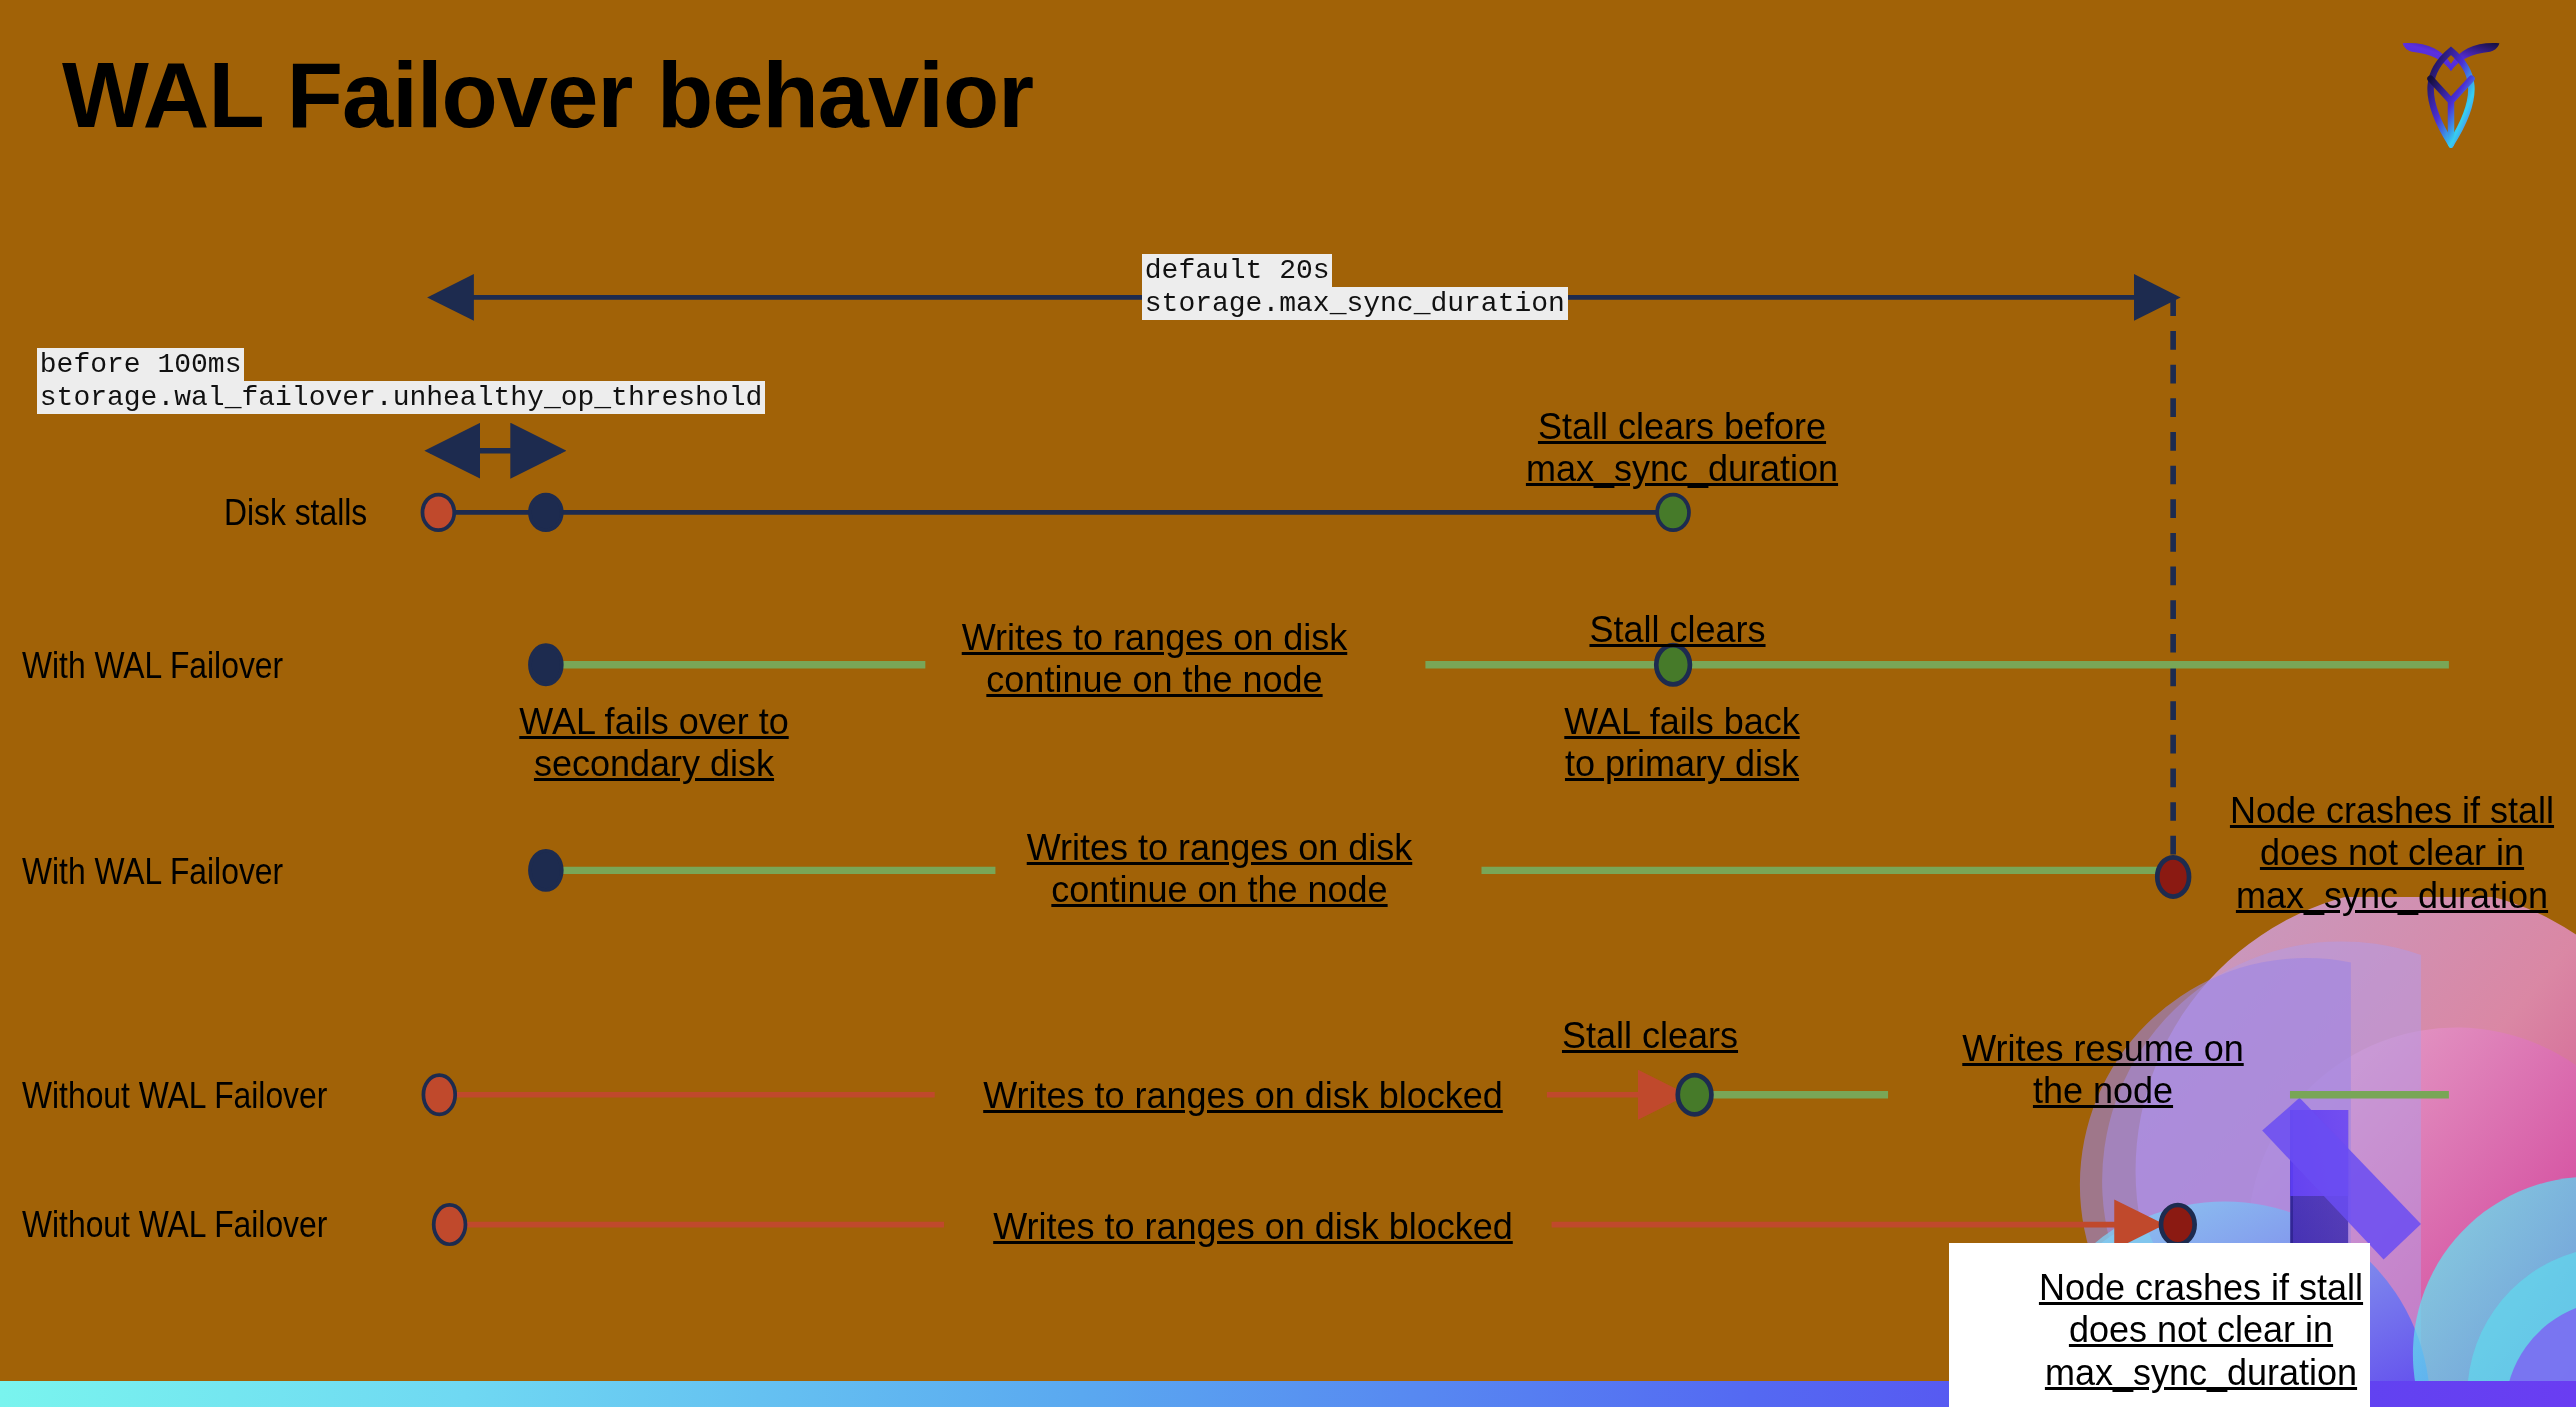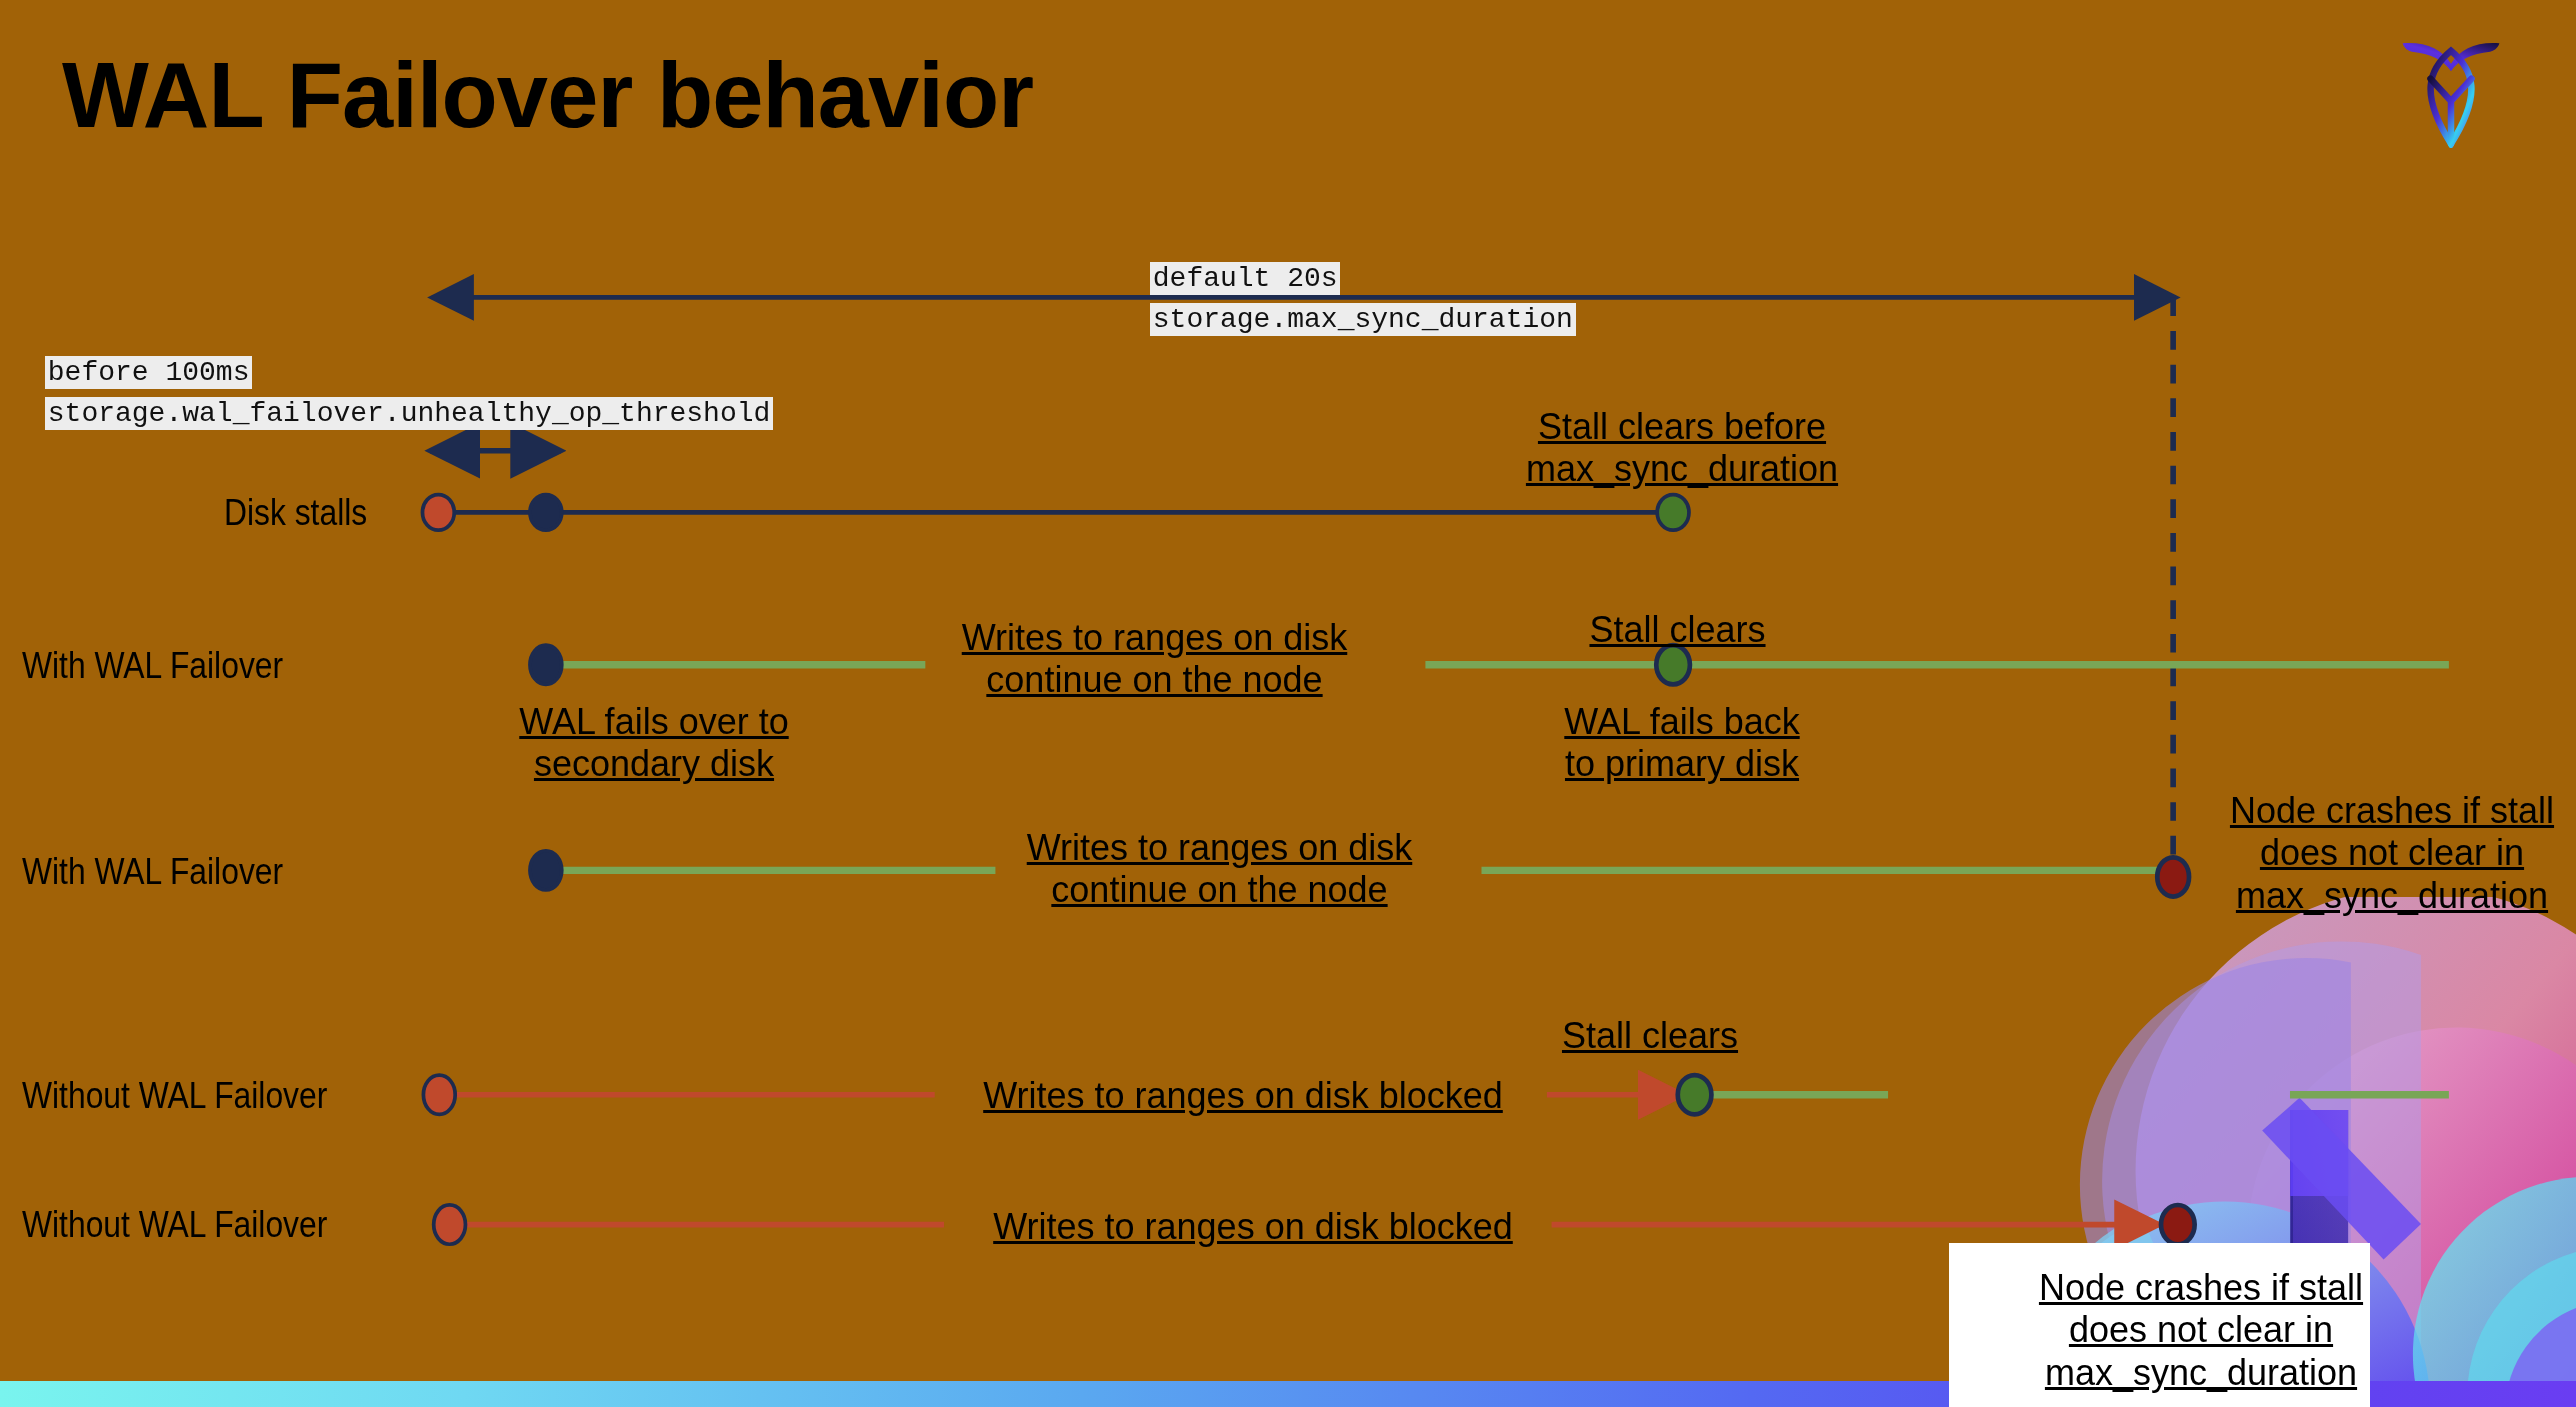--- a/index.html
+++ b/index.html
@@ -40,21 +40,21 @@
   .txt{position:absolute;color:#000;white-space:pre;line-height:1.16;}
   .mono{
     font-family:"Liberation Mono","DejaVu Sans Mono",monospace;
     font-size:28px;
     background:#ededed;
     color:#111;
     padding:0.9px 2.8px;
     display:inline-block;
   }
   .mono-wrap{position:absolute;}
-  .mono-wrap div{margin:8px;}
+  .mono-wrap div{margin:0;}
   .rowlabel{
     font-family:"Liberation Sans", sans-serif;
     font-size:37px;
     transform-origin:left center;
     transform:scaleX(.86);
     white-space:nowrap;
   }
   .note{
     font-family:"Liberation Sans", sans-serif;
     font-size:36px;
@@ -225,20 +225,22 @@
 secondary disk</div>
 
   <div class="txt note" style="left:1000px;top:827px;width:439px;">Writes to ranges on disk
 continue on the node</div>
   <div class="txt note left z7" style="left:2219px;top:790px;width:346px;">Node crashes if stall
 does not clear in
 max_sync_duration</div>
 
   <div class="txt note" style="left:939px;top:1075px;width:608px;">Writes to ranges on disk  blocked</div>
   <div class="txt note" style="left:1496px;top:1015px;width:308px;">Stall clears</div>
+  <div class="txt note" style="left:1916px;top:1028px;width:374px;">Writes resume on
+the node</div>
 
   <div class="txt note" style="left:949px;top:1206px;width:608px;">Writes to ranges on disk  blocked</div>
   <div class="txt note left z7" style="left:2014px;top:1267px;width:374px;">Node crashes if stall
 does not clear in
 max_sync_duration</div>
 
 </div>
 
 
 </body></html>

